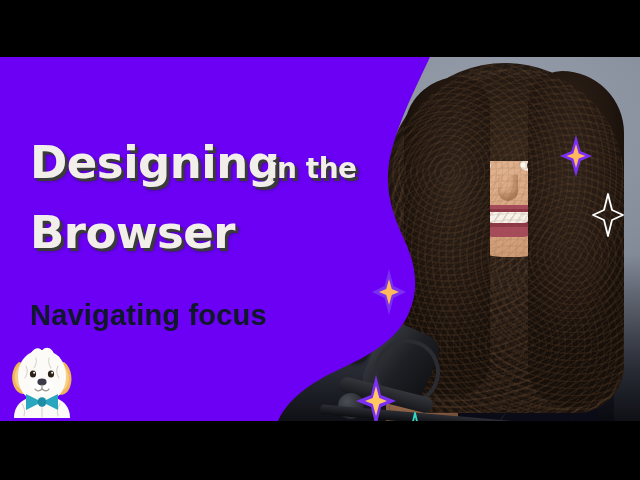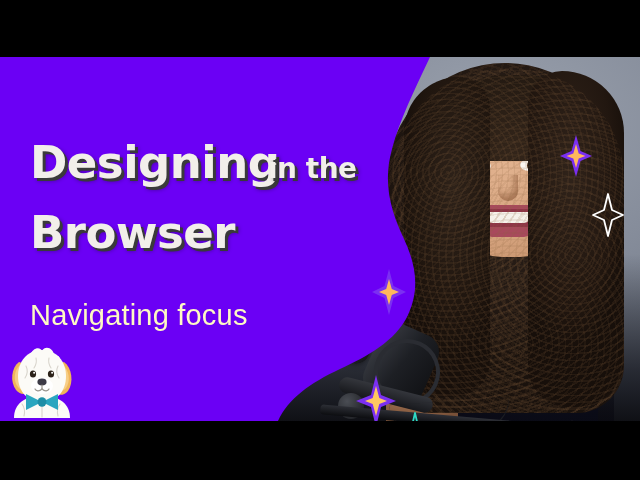--- a/index.html
+++ b/index.html
@@ -392,22 +392,22 @@
   #title-l2 {
     left: 30px; top: 150px;
     font-size: 45px;
     line-height: 52px;
   }
   #subtitle {
     position: absolute;
     left: 30px; top: 242px;
     font-family: "Liberation Sans", sans-serif;
     font-size: 29px;
-    font-weight: 400;
-    color: #fef9c3;
+    font-weight: 700;
+    color: #0f172a;
     letter-spacing: 0.2px;
     white-space: nowrap;
   }
 
   
   #dog-logo {
     position: absolute;
     left: 6px; top: 287px;
     width: 72px; height: 74px;
     z-index: 32;

